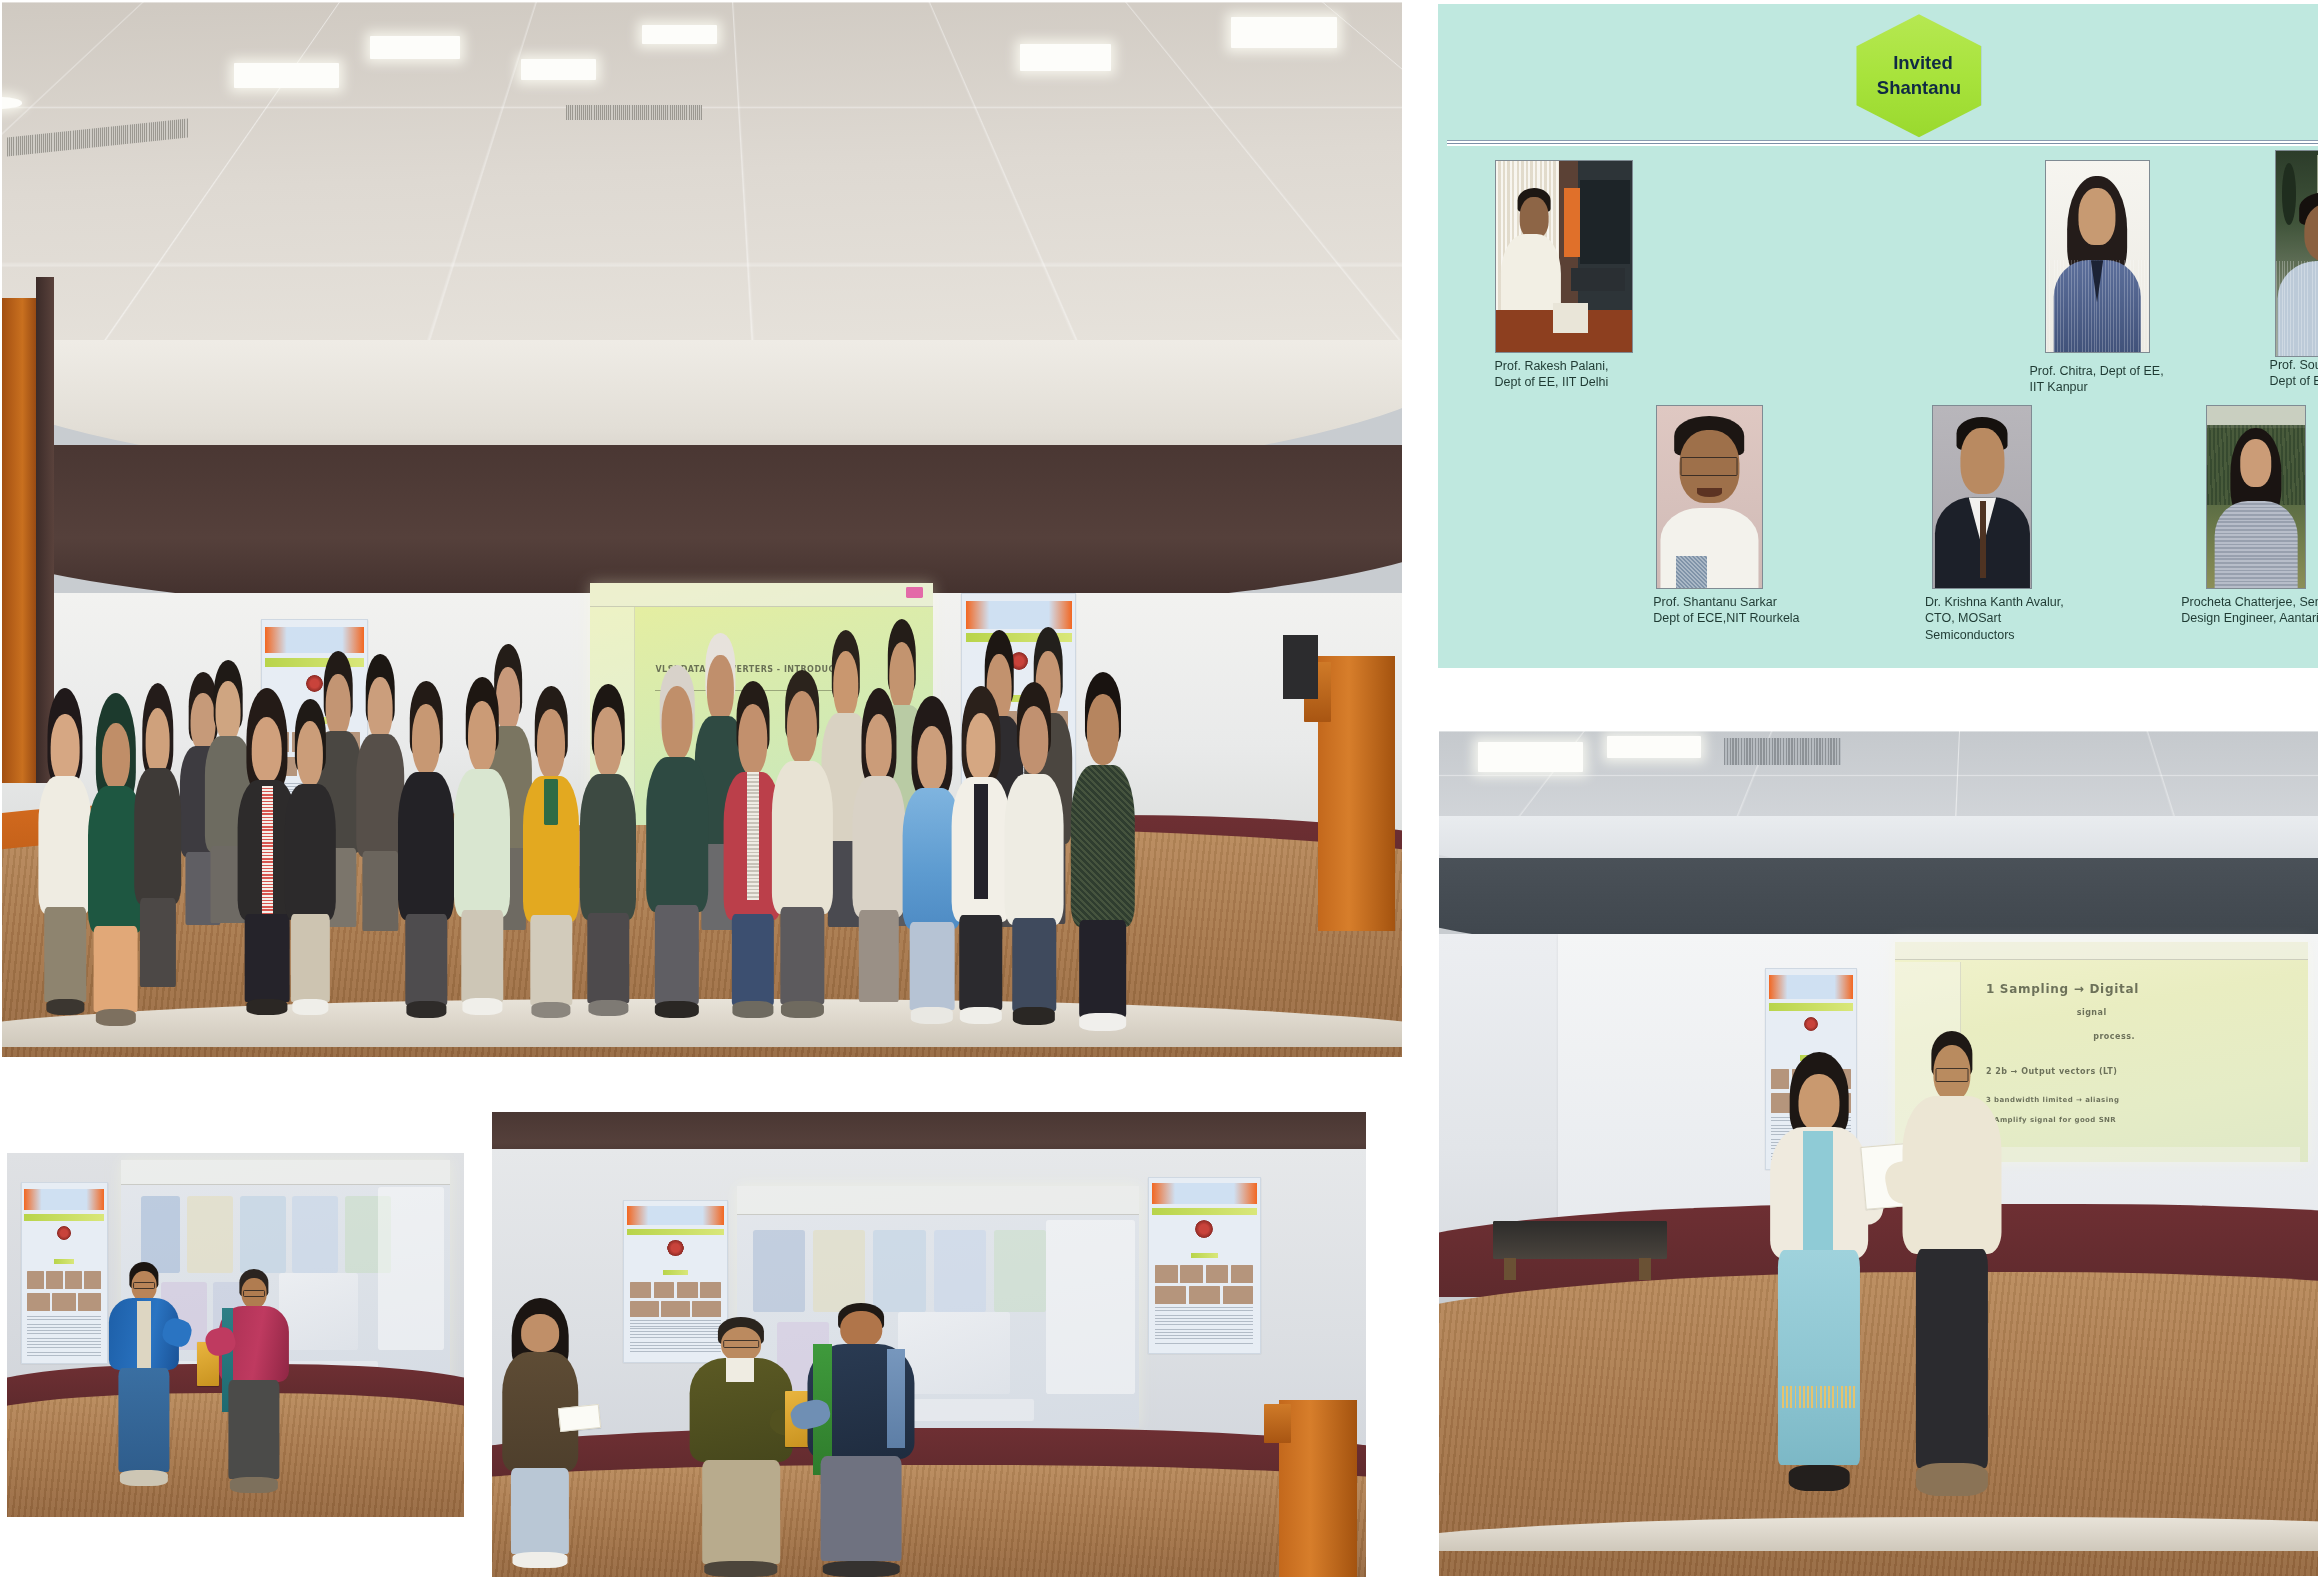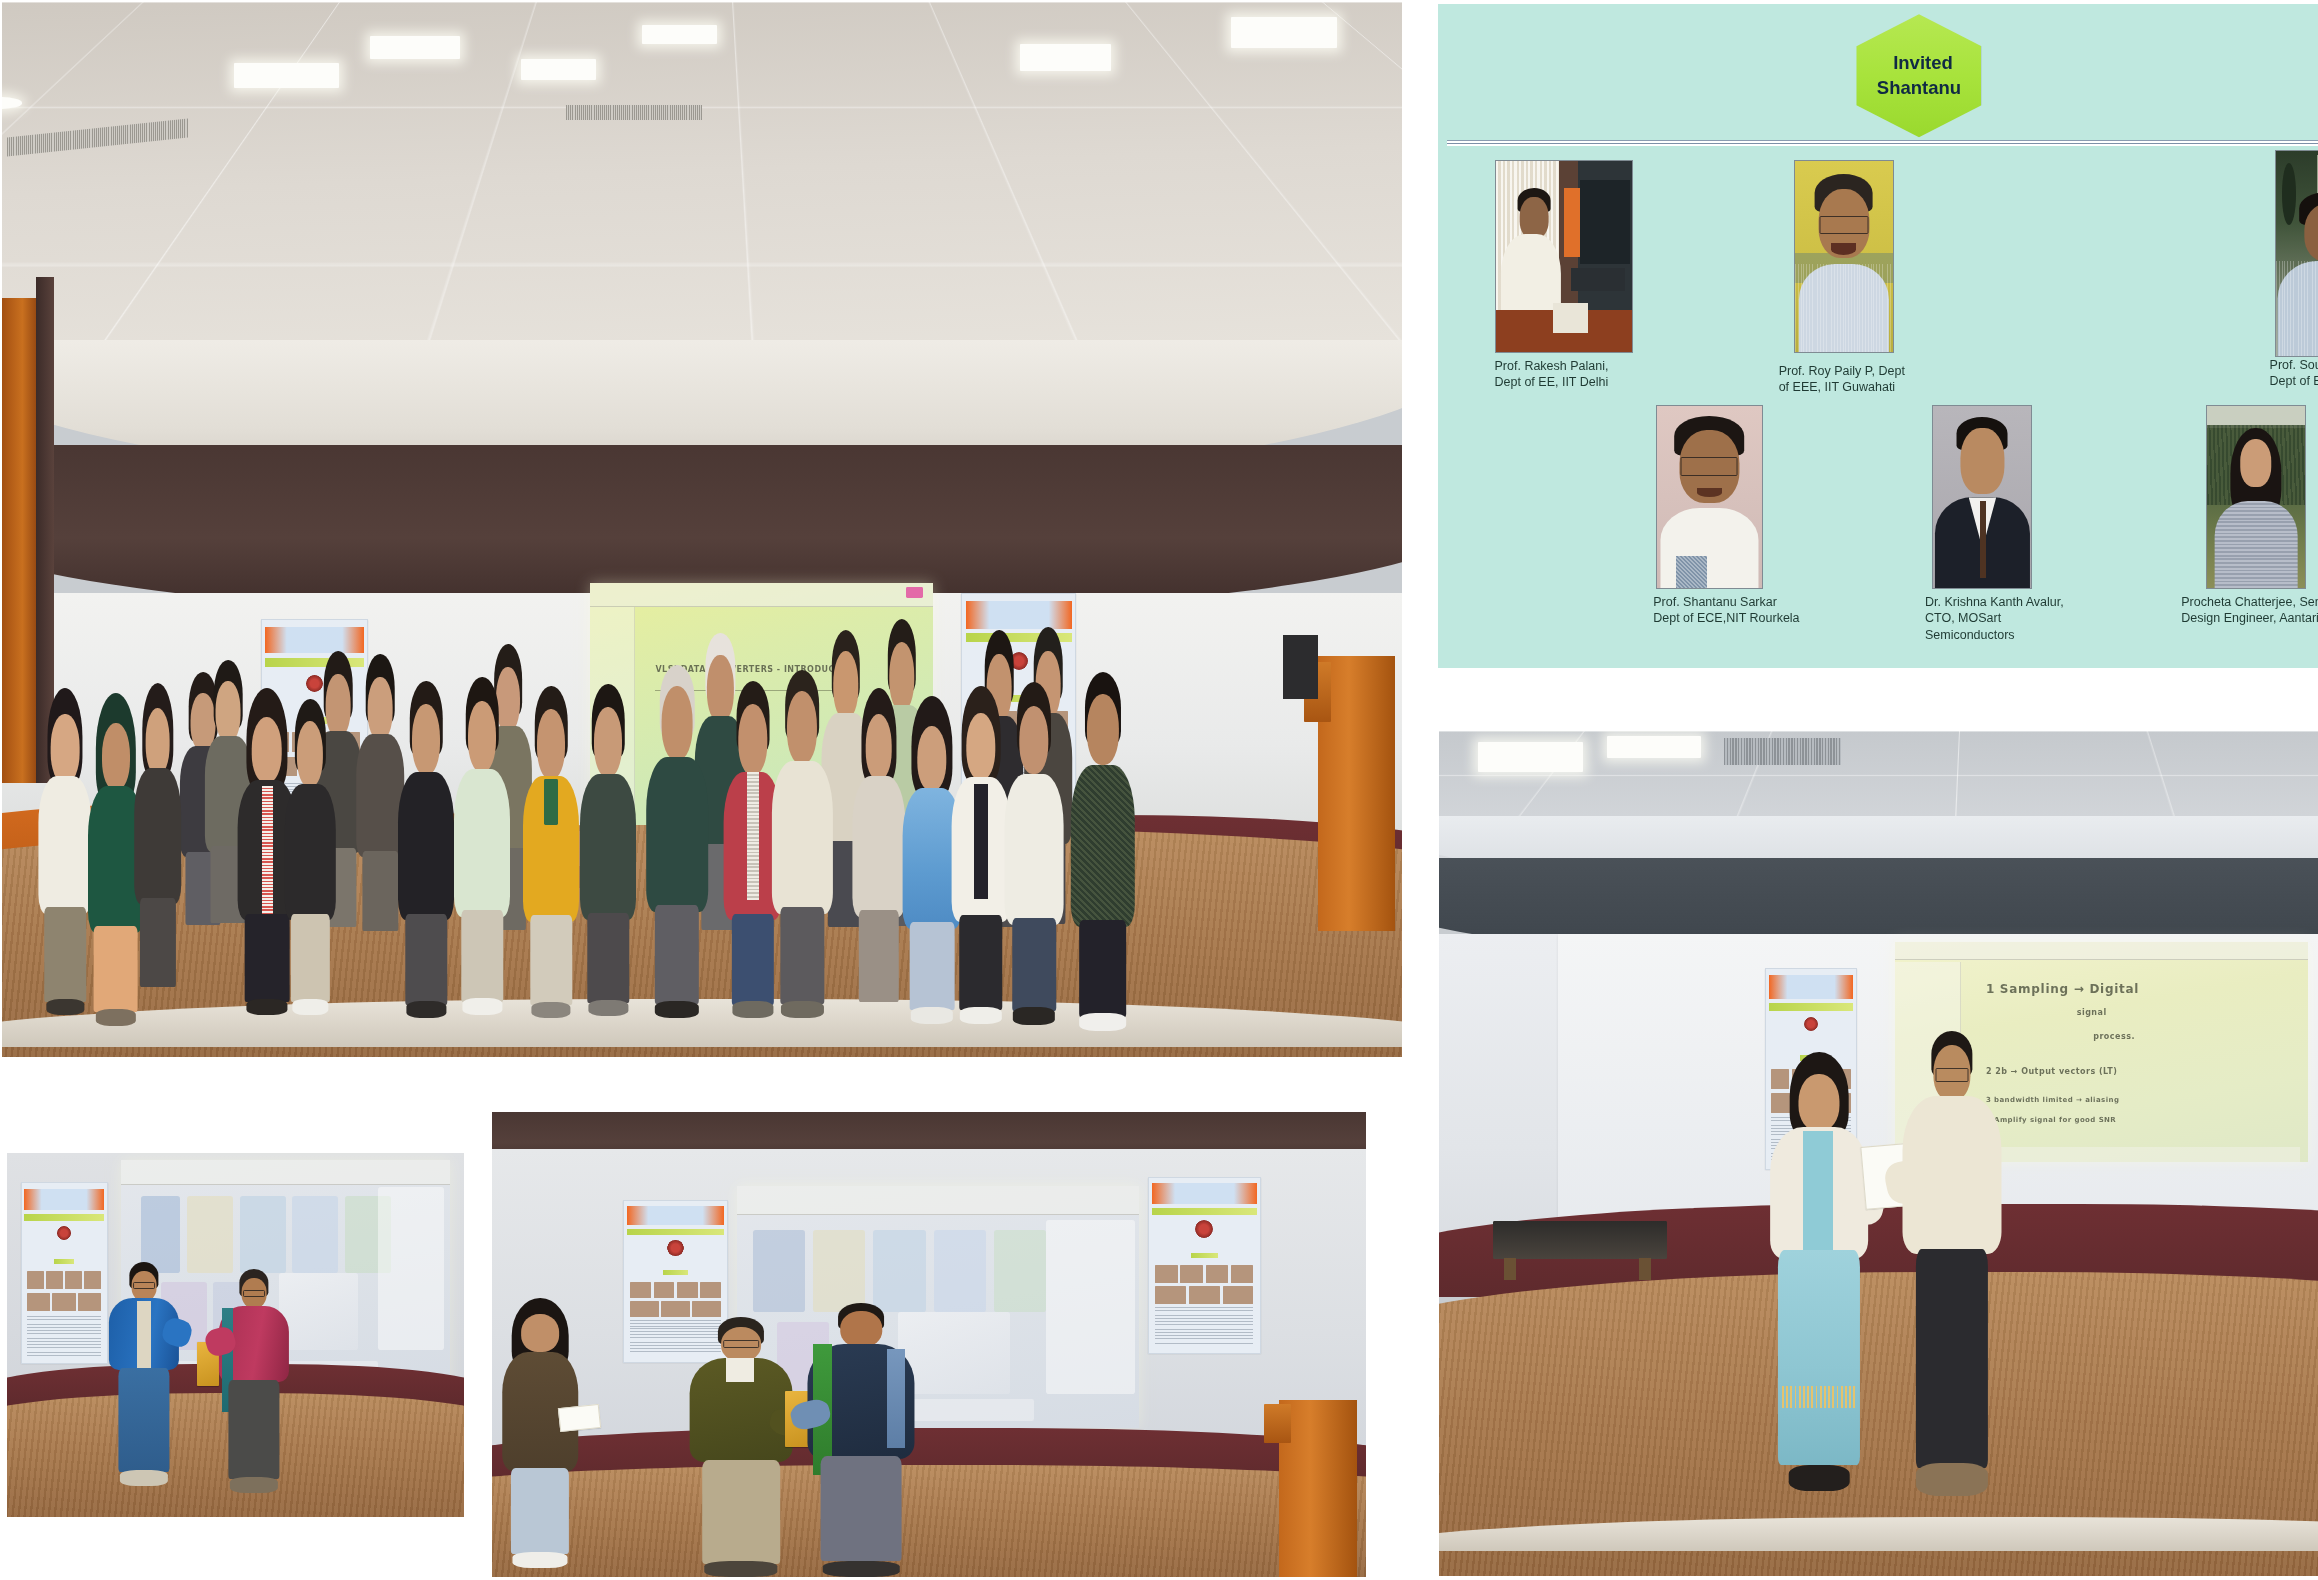--- a/index.html
+++ b/index.html
@@ -556,38 +556,37 @@
           <div class="hs-torso" style="left:26%; top:38%; width:44%; height:52%; background:#f2efe4;"></div>
           <div style="position:absolute;left:0;bottom:0;width:100%;height:22%;background:#8d3f1f;"></div>
           <div style="position:absolute;left:42%;bottom:10%;width:26%;height:16%;background:#e9e5d8;"></div>
           <div style="position:absolute;left:55%;top:56%;width:40%;height:12%;background:#2a2f33;"></div>
         </div>
       </div>
       <div class="spk-caption" style="top:83%; width:112%; font-size:12.5px;">Prof. Rakesh Palani,
 Dept of EE, IIT Delhi</div>
     </div>
 
-    <div class="spk" style="left:29.5%; top:23.5%; width:23%; height:36%;">
-      <div class="spk-photo" style="left:14%; width:40%; height:81%;">
+
+    <div class="spk" style="left:53.5%; top:23.5%; width:23%; height:36%;">
+      <div class="spk-photo" style="left:10%; width:42%; height:81%;">
         <div class="hs">
-          <div class="hs-bg" style="background:linear-gradient(180deg,#d9cb4f 0%,#cdbf45 55%,#b9ae3f 100%);"></div>
-          <div style="position:absolute;left:0;top:48%;width:100%;height:16%;background:#7d8f6a;opacity:.6;"></div>
-          <div class="hs-hair" style="top:7%; width:60%; height:20%; background:#2b2520;"></div>
-          <div class="hs-head" style="top:15%; width:52%; height:36%; background:#a8794f;"></div>
-          <div class="hs-glass" style="top:29%; width:50%; height:9%;"></div>
-          <div style="position:absolute;left:37%;top:43%;width:26%;height:6%;
-               background:#5d2f22;border-radius:0 0 50% 50%;"></div>
-          <div class="hs-torso" style="top:54%; width:92%; height:46%; background:#cdd7e2;"></div>
-          <div class="hs-shirt-stripe" style="top:54%; height:46%; opacity:.5;"></div>
-        </div>
-      </div>
-      <div class="spk-caption" style="top:85%; left:8%; width:112%; font-size:12.5px;">Prof. Roy Paily P, Dept
-of EEE, IIT Guwahati</div>
-    </div>
-
+          <div class="hs-bg" style="background:linear-gradient(180deg,#f6f5f0,#eceae3);"></div>
+          <div class="hs-hair fem" style="top:8%; width:58%; height:58%; background:#241c1a;"></div>
+          <div class="hs-head" style="top:14%; width:36%; height:30%; background:#c79a72;"></div>
+          <div class="hs-torso" style="top:52%; width:84%; height:48%;
+               background:linear-gradient(180deg,#5c6f9b,#41527a);"></div>
+          <div class="hs-shirt-stripe" style="top:52%; height:48%; opacity:.45;"></div>
+          <div style="position:absolute;left:44%;top:52%;width:12%;height:22%;background:#1c2335;
+               clip-path:polygon(50% 100%,0 0,100% 0);"></div>
+        </div>
+      </div>
+      <div class="spk-caption" style="top:85%; left:4%; width:112%; font-size:12.5px;">Prof. Chitra, Dept of EE,
+IIT Kanpur</div>
+    </div>
 
     <div class="spk" style="left:76.5%; top:22%; width:23%; height:38%;">
       <div class="spk-photo" style="left:2%; width:42%; height:82%;">
         <div class="hs">
           <div class="hs-bg" style="background:linear-gradient(180deg,#2c3c2a 0%,#40543a 35%,#6d7a63 65%,#87907c 100%);"></div>
           <div style="position:absolute;left:6%;top:6%;width:14%;height:30%;background:#1f2d1e;border-radius:50%;"></div>
 
           <div style="position:absolute;left:40%;top:2%;width:6%;height:42%;background:#9aa38c;"></div>
           <div class="hs-hair" style="top:20%; width:54%; height:16%; background:#15100d;"></div>
           <div class="hs-head" style="top:26%; width:44%; height:28%; background:#8a6040;"></div>

